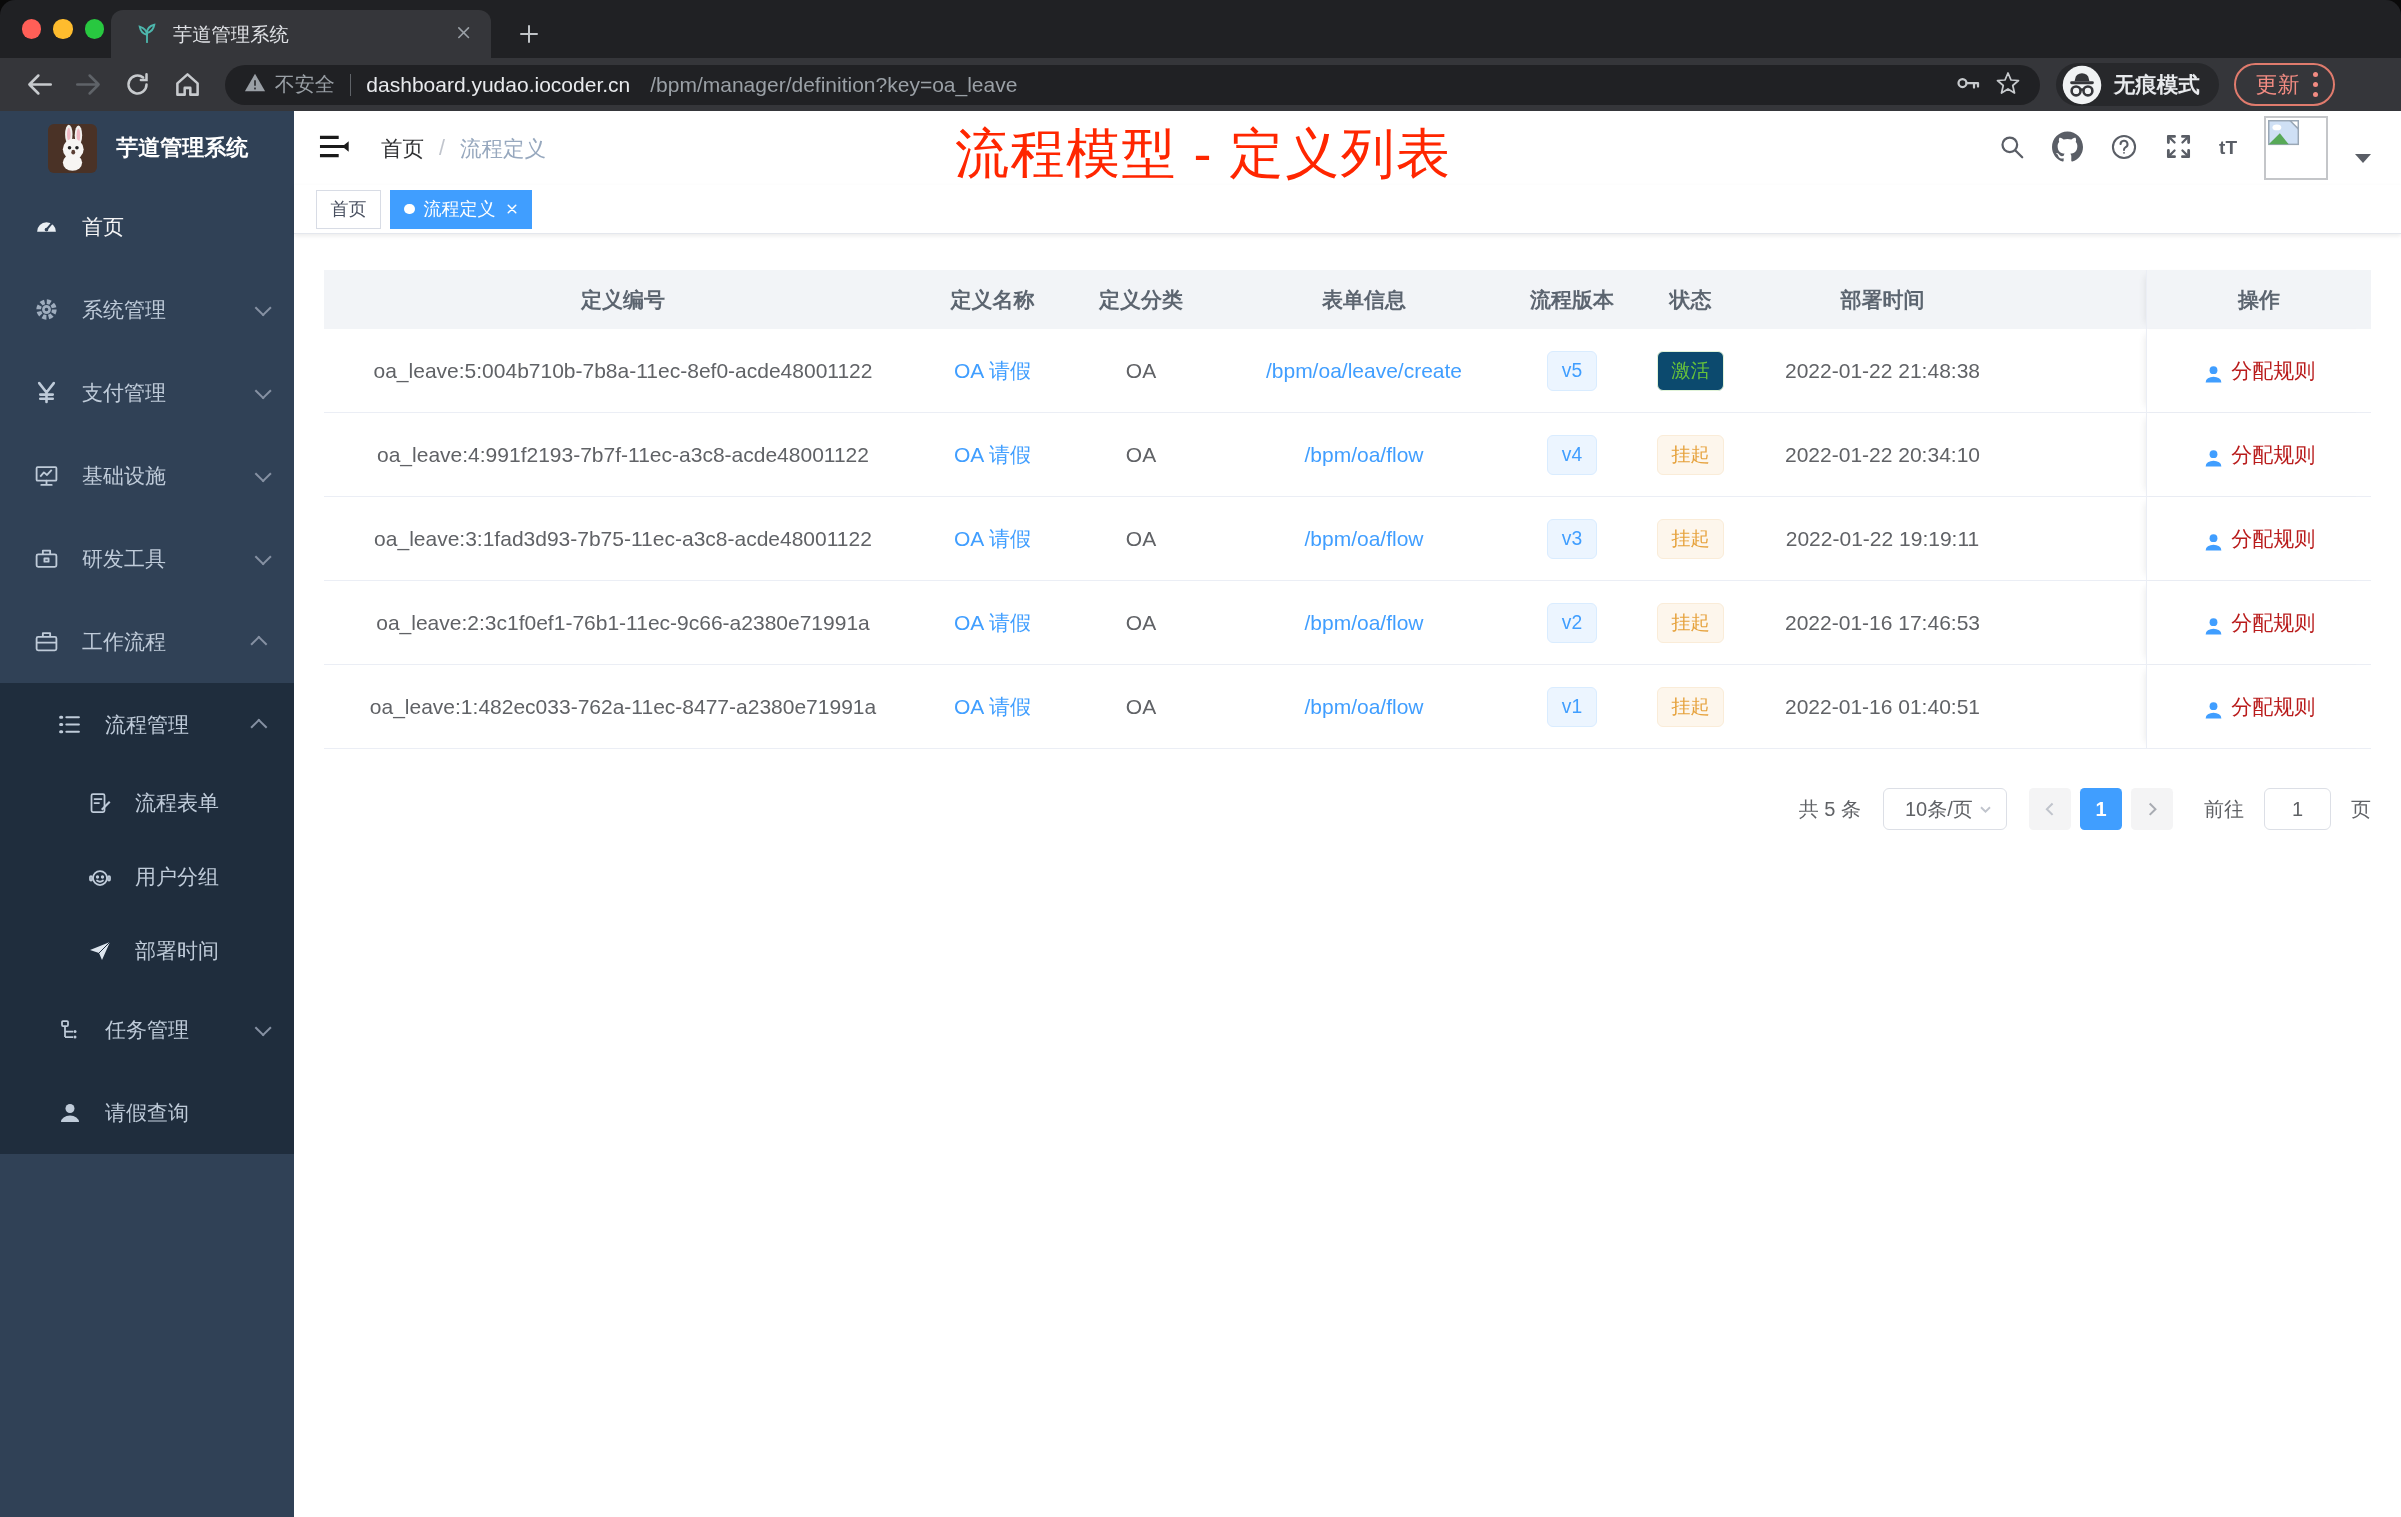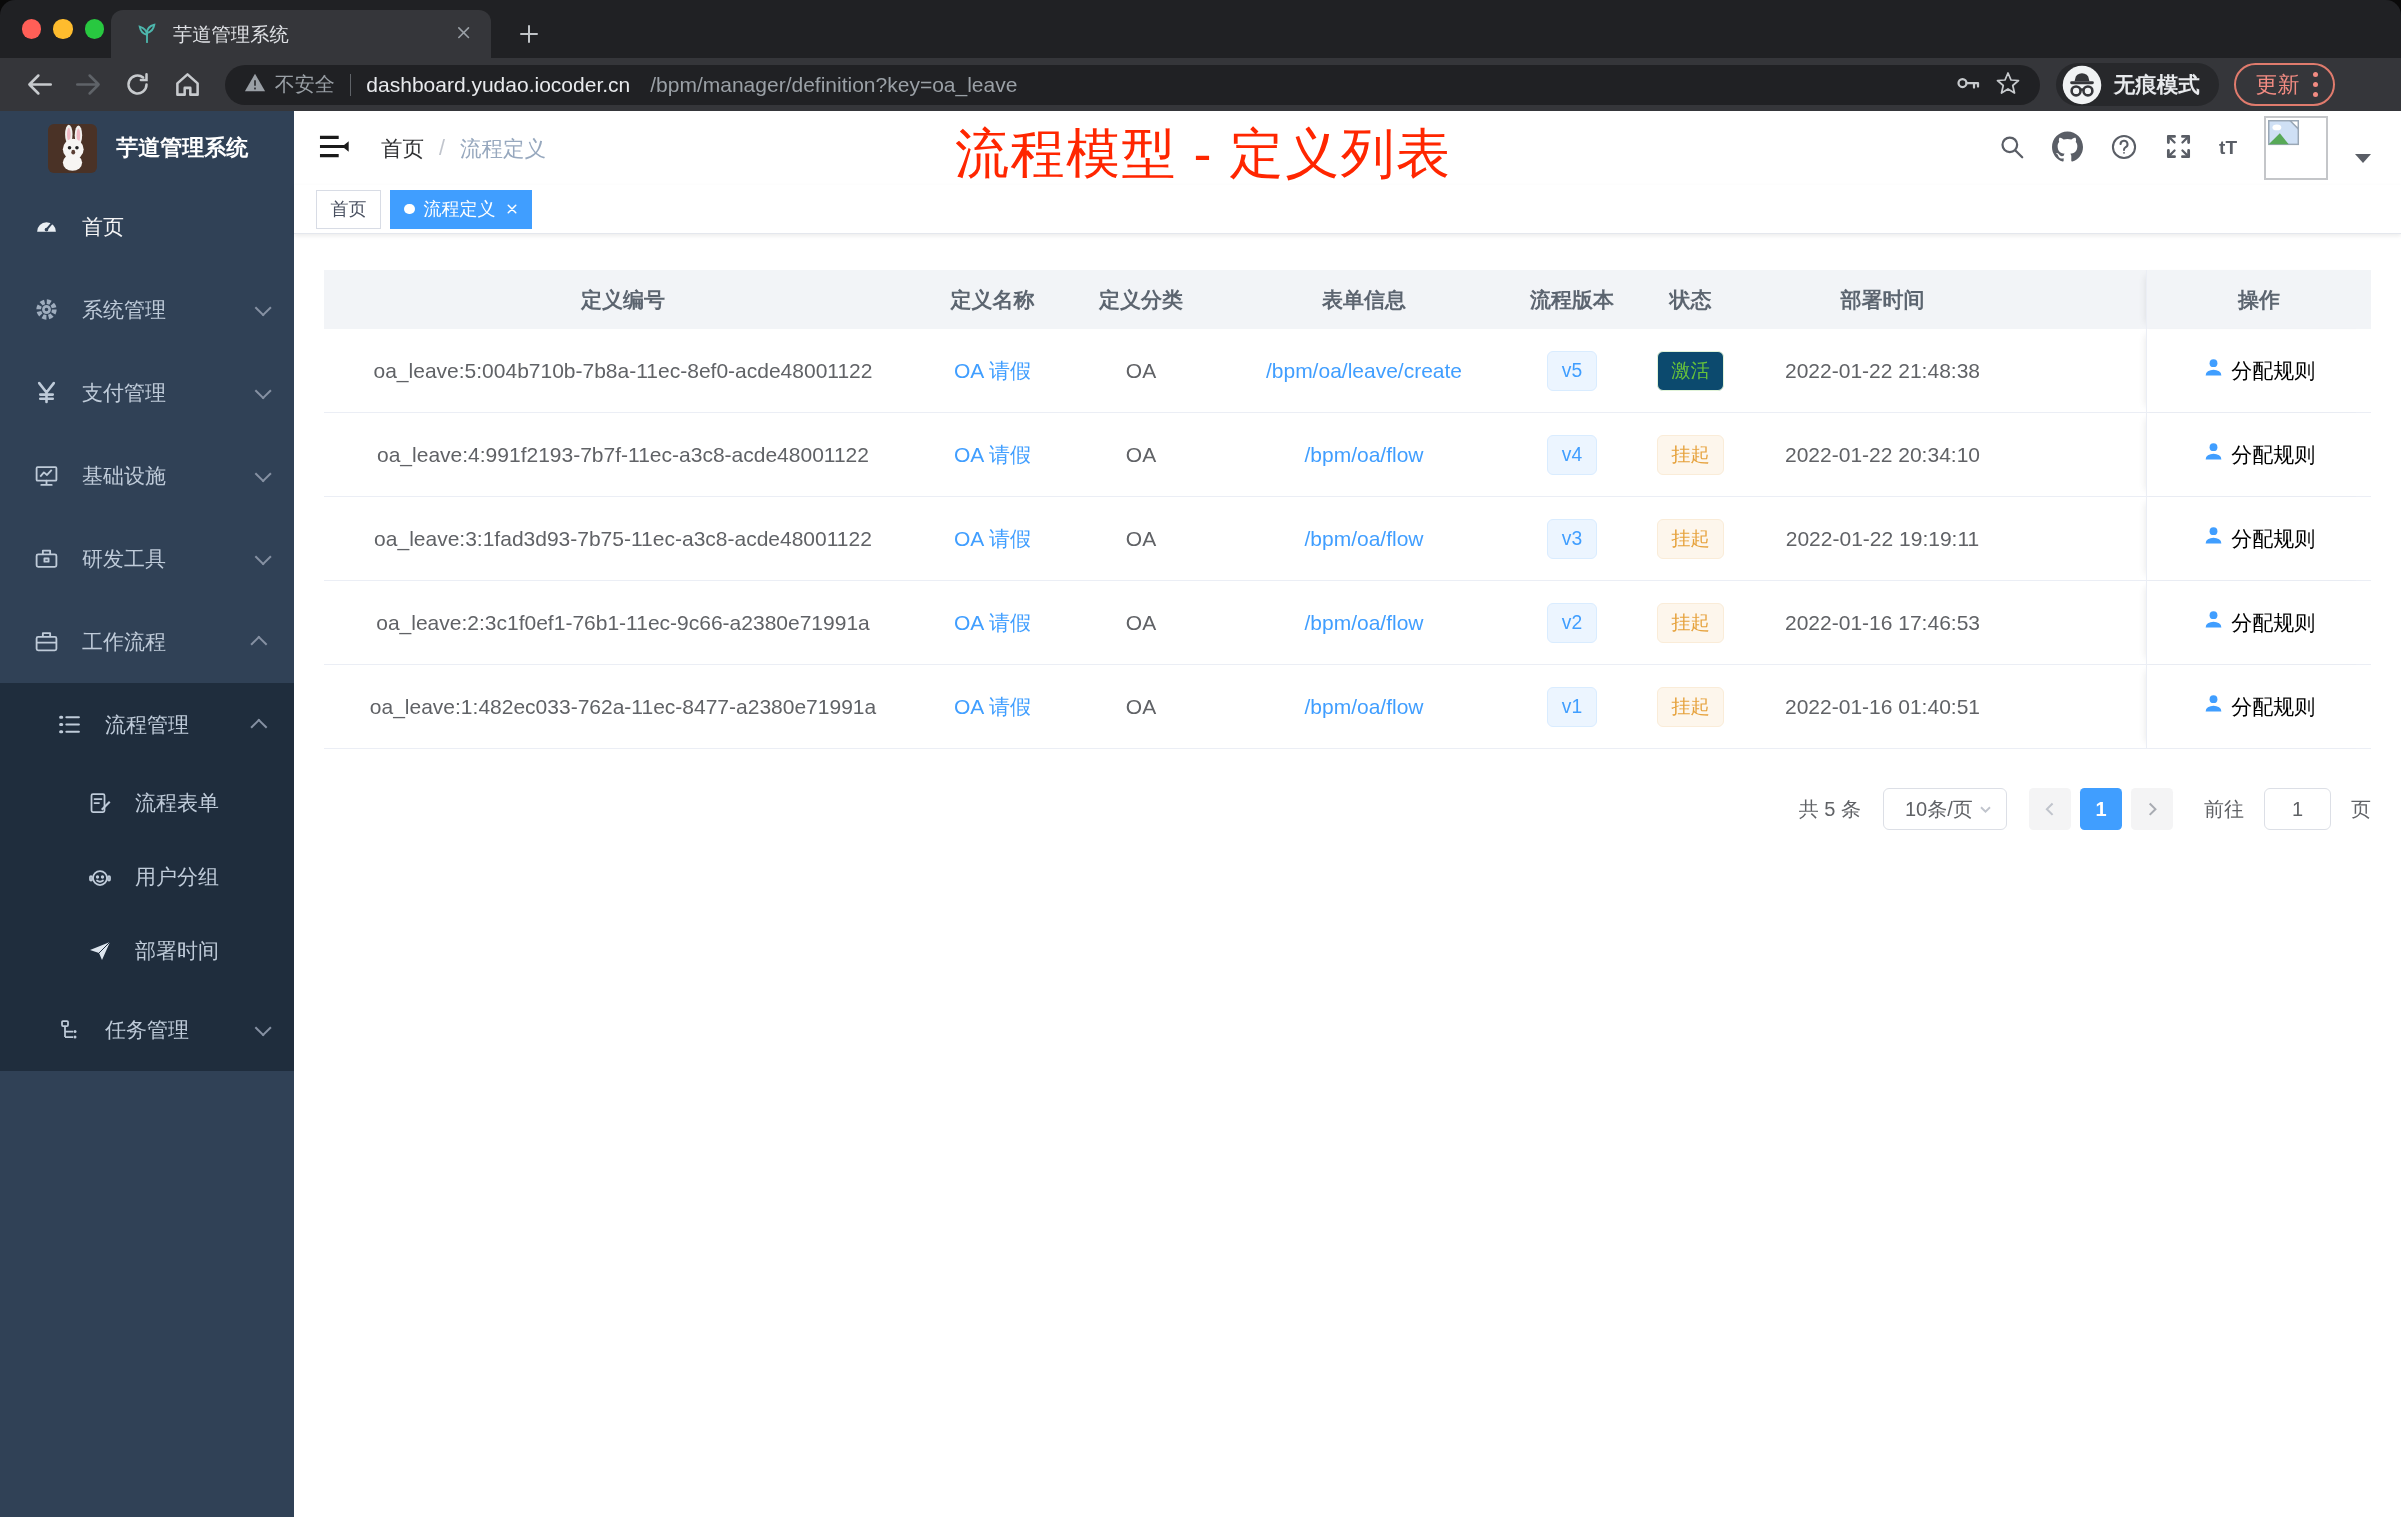--- a/index.html
+++ b/index.html
@@ -88,21 +88,21 @@
   .c1{width:598px;} .c2{width:141px;} .c3{width:156px;} .c4{width:290px;}
   .c5{width:126px;} .c6{width:111px;} .c7{width:273px;} .cfill{flex:1;}
   .c8{width:225px; border-left:1.5px solid #ebeef5; box-shadow:-6px 0 7.4px -6px rgba(0,0,0,.10);}
   .thead .c8 { background:#f2f4f7; }
   .link { color:#409eff; text-decoration:none; cursor:pointer; }
   .badge { display:inline-flex; align-items:center; justify-content:center; height:40px; padding:0 13.4px;
     border-radius:6px; border:1.5px solid; font-size:19.3px; line-height:1; }
   .badge.ver { background:#ecf5ff; border-color:#d9ecff; color:#409eff; }
   .badge.active { background:#0c4a6e; border-color:#e1f3d8; color:#67c23a; }
   .badge.suspend { background:#fdf6ec; border-color:#faecd8; color:#e6a23c; }
-  .oplink { display:inline-flex; align-items:flex-start; gap:7.4px; color:#000000; font-size:21px; cursor:pointer; }
+  .oplink { display:inline-flex; align-items:flex-end; gap:7.4px; color:#b91c1c; font-size:21px; cursor:pointer; }
 
   
   .pager { margin-top:39px; display:flex; align-items:center; justify-content:flex-end;
     font-size:20px; color:#606266; }
   .pager .total { margin-right:22px; font-weight:400; }
   .psel { width:124px; height:42px; border:1.5px solid #dcdfe6; border-radius:6px; display:flex;
     align-items:center; justify-content:space-between; padding:0 13.4px 0 21px; color:#606266; }
   .pbtn { width:42px; height:42px; background:#f4f4f5; border-radius:4.5px; display:flex; align-items:center;
     justify-content:center; margin-left:22px; }
   .pbtn + .pcur, .pcur + .pbtn { margin-left:9px; }
@@ -357,20 +357,29 @@
                 <rect x="8" y="6" width="12" height="10" rx="2"></rect>
                 <path d="M14 16 V38 M14 27 H30 M14 38 H30"></path>
                 <circle cx="34" cy="27" r="3" fill="#bfcbd9" stroke="none"></circle>
                 <circle cx="34" cy="38" r="3" fill="#bfcbd9" stroke="none"></circle>
               </svg>
             </span>
             <span class="mlabel">任务管理</span>
             <span class="chev down"></span>
           </div>
 
+          <div class="mitem">
+            <span class="micon">
+              <svg width="24" height="24" viewBox="0 0 48 48">
+                <circle cx="24" cy="15" r="9" fill="#c0ccda"></circle>
+                <path d="M6 42 a18 13 0 0 1 36 0 Z" fill="#c0ccda"></path>
+              </svg>
+            </span>
+            <span class="mlabel">请假查询</span>
+          </div>
         </div>
       </nav>
     </aside>
 
     <div class="main">
 
       <div class="navbar">
         <span>
           <svg width="31" height="27" viewBox="0 0 48 40" stroke="#1b1b1b" stroke-width="5" stroke-linecap="square">
             <path d="M4 6 H28 M4 20 H38 M4 34 H28"></path>

